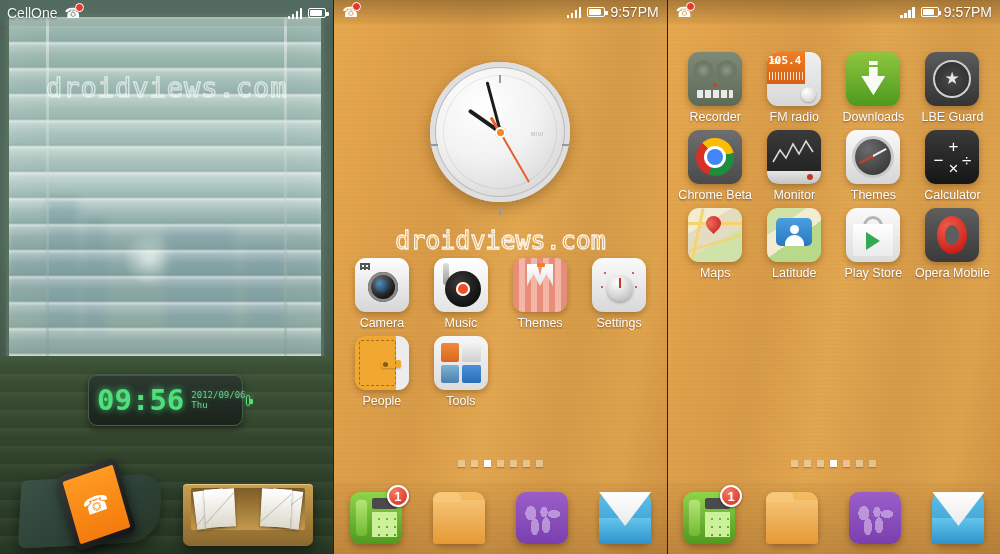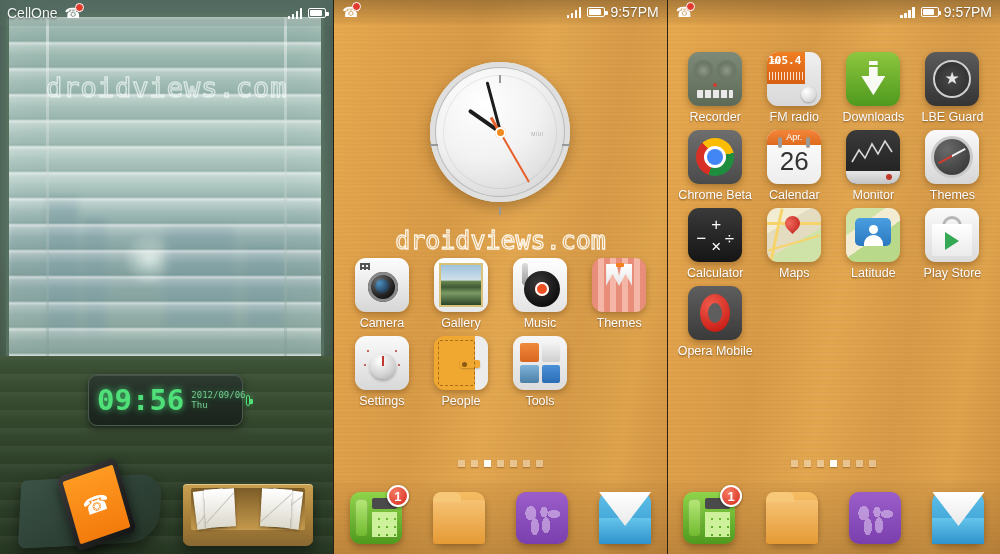--- a/index.html
+++ b/index.html
@@ -437,26 +437,20 @@
 
     <div class="appgrid" id="grid-mid" style="top:258px">
         <div class="appcell">
           <div class="appicon ic-camera">
             <div class="grid"></div>
             <div class="lens"></div>
           </div>
           <div class="applabel">Camera</div>
         </div>
         <div class="appcell">
-          <div class="appicon ic-gallery">
-            <div class="ph"></div>
-          </div>
-          <div class="applabel">Gallery</div>
-        </div>
-        <div class="appcell">
           <div class="appicon ic-music">
             <div class="arm"></div>
             <div class="disc"></div>
           </div>
           <div class="applabel">Music</div>
         </div>
         <div class="appcell">
           <div class="appicon ic-themes">
             <div class="collar"></div>
             <div class="tag"></div>
@@ -572,29 +566,20 @@
           </div>
           <div class="applabel">LBE Guard</div>
         </div>
         <div class="appcell">
           <div class="appicon ic-chrome">
             <div class="ring"></div>
           </div>
           <div class="applabel">Chrome Beta</div>
         </div>
         <div class="appcell">
-          <div class="appicon ic-cal">
-            <div class="top">Apr.</div>
-            <div class="ring1"></div>
-            <div class="ring2"></div>
-            <div class="num">26</div>
-          </div>
-          <div class="applabel">Calendar</div>
-        </div>
-        <div class="appcell">
           <div class="appicon ic-monitor">
             <svg width="54" height="40" style="position:absolute;left:0;top:2px">
               <polyline points="6,30 13,18 19,26 26,12 32,22 39,9 46,20" fill="none" stroke="#d8d8d8" stroke-width="1.6"></polyline>
             </svg>
             <div class="bar"></div>
             <div class="led"></div>
           </div>
           <div class="applabel">Monitor</div>
         </div>
         <div class="appcell">

